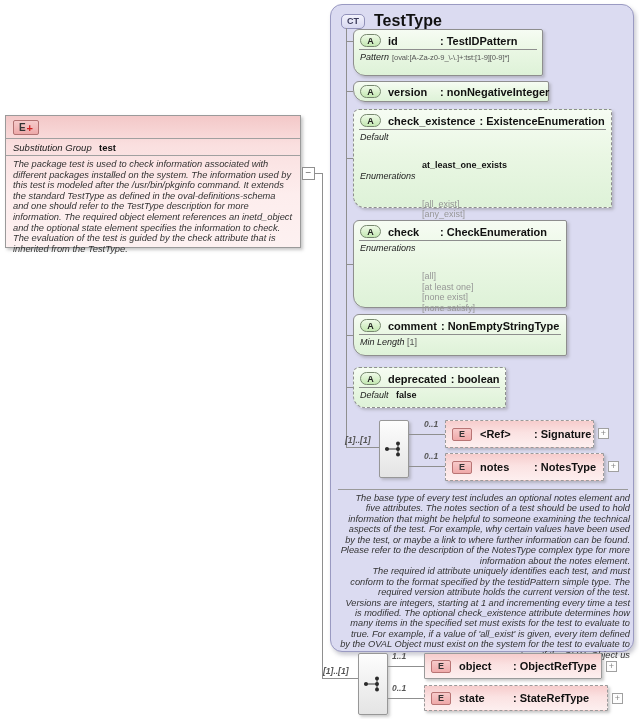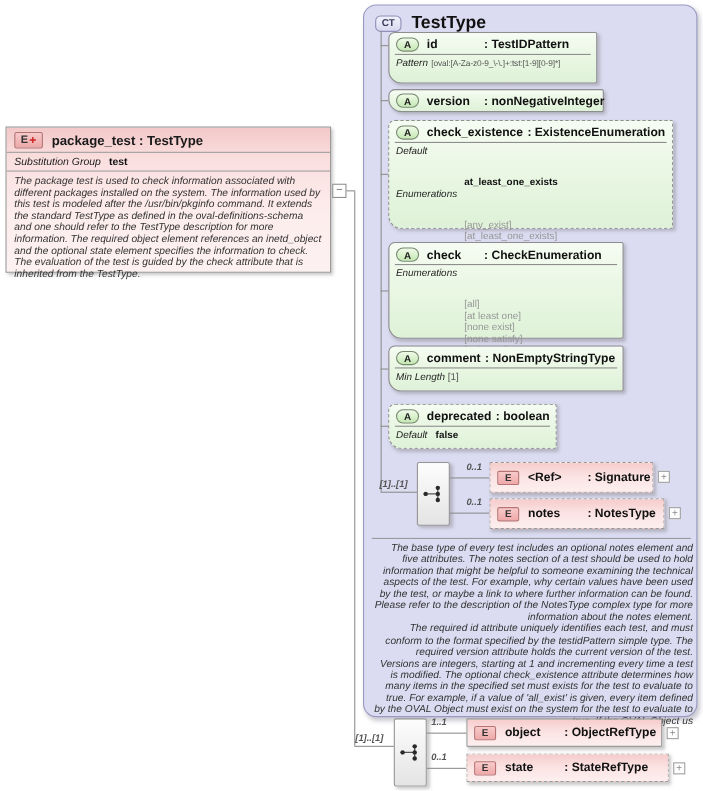--- a/index.html
+++ b/index.html
@@ -101,21 +101,20 @@
 <body>
 
 <div class="canvas">
 
   <div class="el-big">
     <div class="el-big-hdr">
       <span class="eplus">
           <span>E</span>
           <span class="plus">+</span>
         </span>
-      <span class="el-big-title">package_test : TestType</span>
     </div>
     <div class="sub-row">
       <span class="sub-label">Substitution Group</span>
       <span class="sub-value">test</span>
     </div>
     <div class="doc">The package test is used to check information associated with different packages installed on the system. The information used by this test is modeled after the /usr/bin/pkginfo command. It extends the standard TestType as defined in the oval-definitions-schema and one should refer to the TestType description for more information. The required object element references an inetd_object and the optional state element specifies the information to check. The evaluation of the test is guided by the check attribute that is inherited from the TestType.</div>
   </div>
 
   <div class="toggle" style="left:302px;top:167px;">−</div>
   <div class="ln" style="left:315px;top:173px;width:7px;height:1px;"></div>
@@ -164,20 +163,21 @@
         <span class="a-icon">A</span>
         <span class="attr-name" style="min-width:0;margin-right:4px;">check_existence</span>
         <span class="attr-type">: ExistenceEnumeration</span>
       </div>
       <div class="attr-body">
         <div class="grid">
           <span class="gl">Default</span>
           <span class="gv b">at_least_one_exists</span>
           <span class="gl">Enumerations</span>
           <span class="gv e">
+            <div>[all_exist]</div>
             <div>[any_exist]</div>
             <div>[at_least_one_exists]</div>
             <div>[none_exist]</div>
             <div>[only_one_exists]</div>
           </span>
         </div>
       </div>
     </div>
 
     <div class="attr" style="left:22px;top:215px;width:214px;height:88px;">

